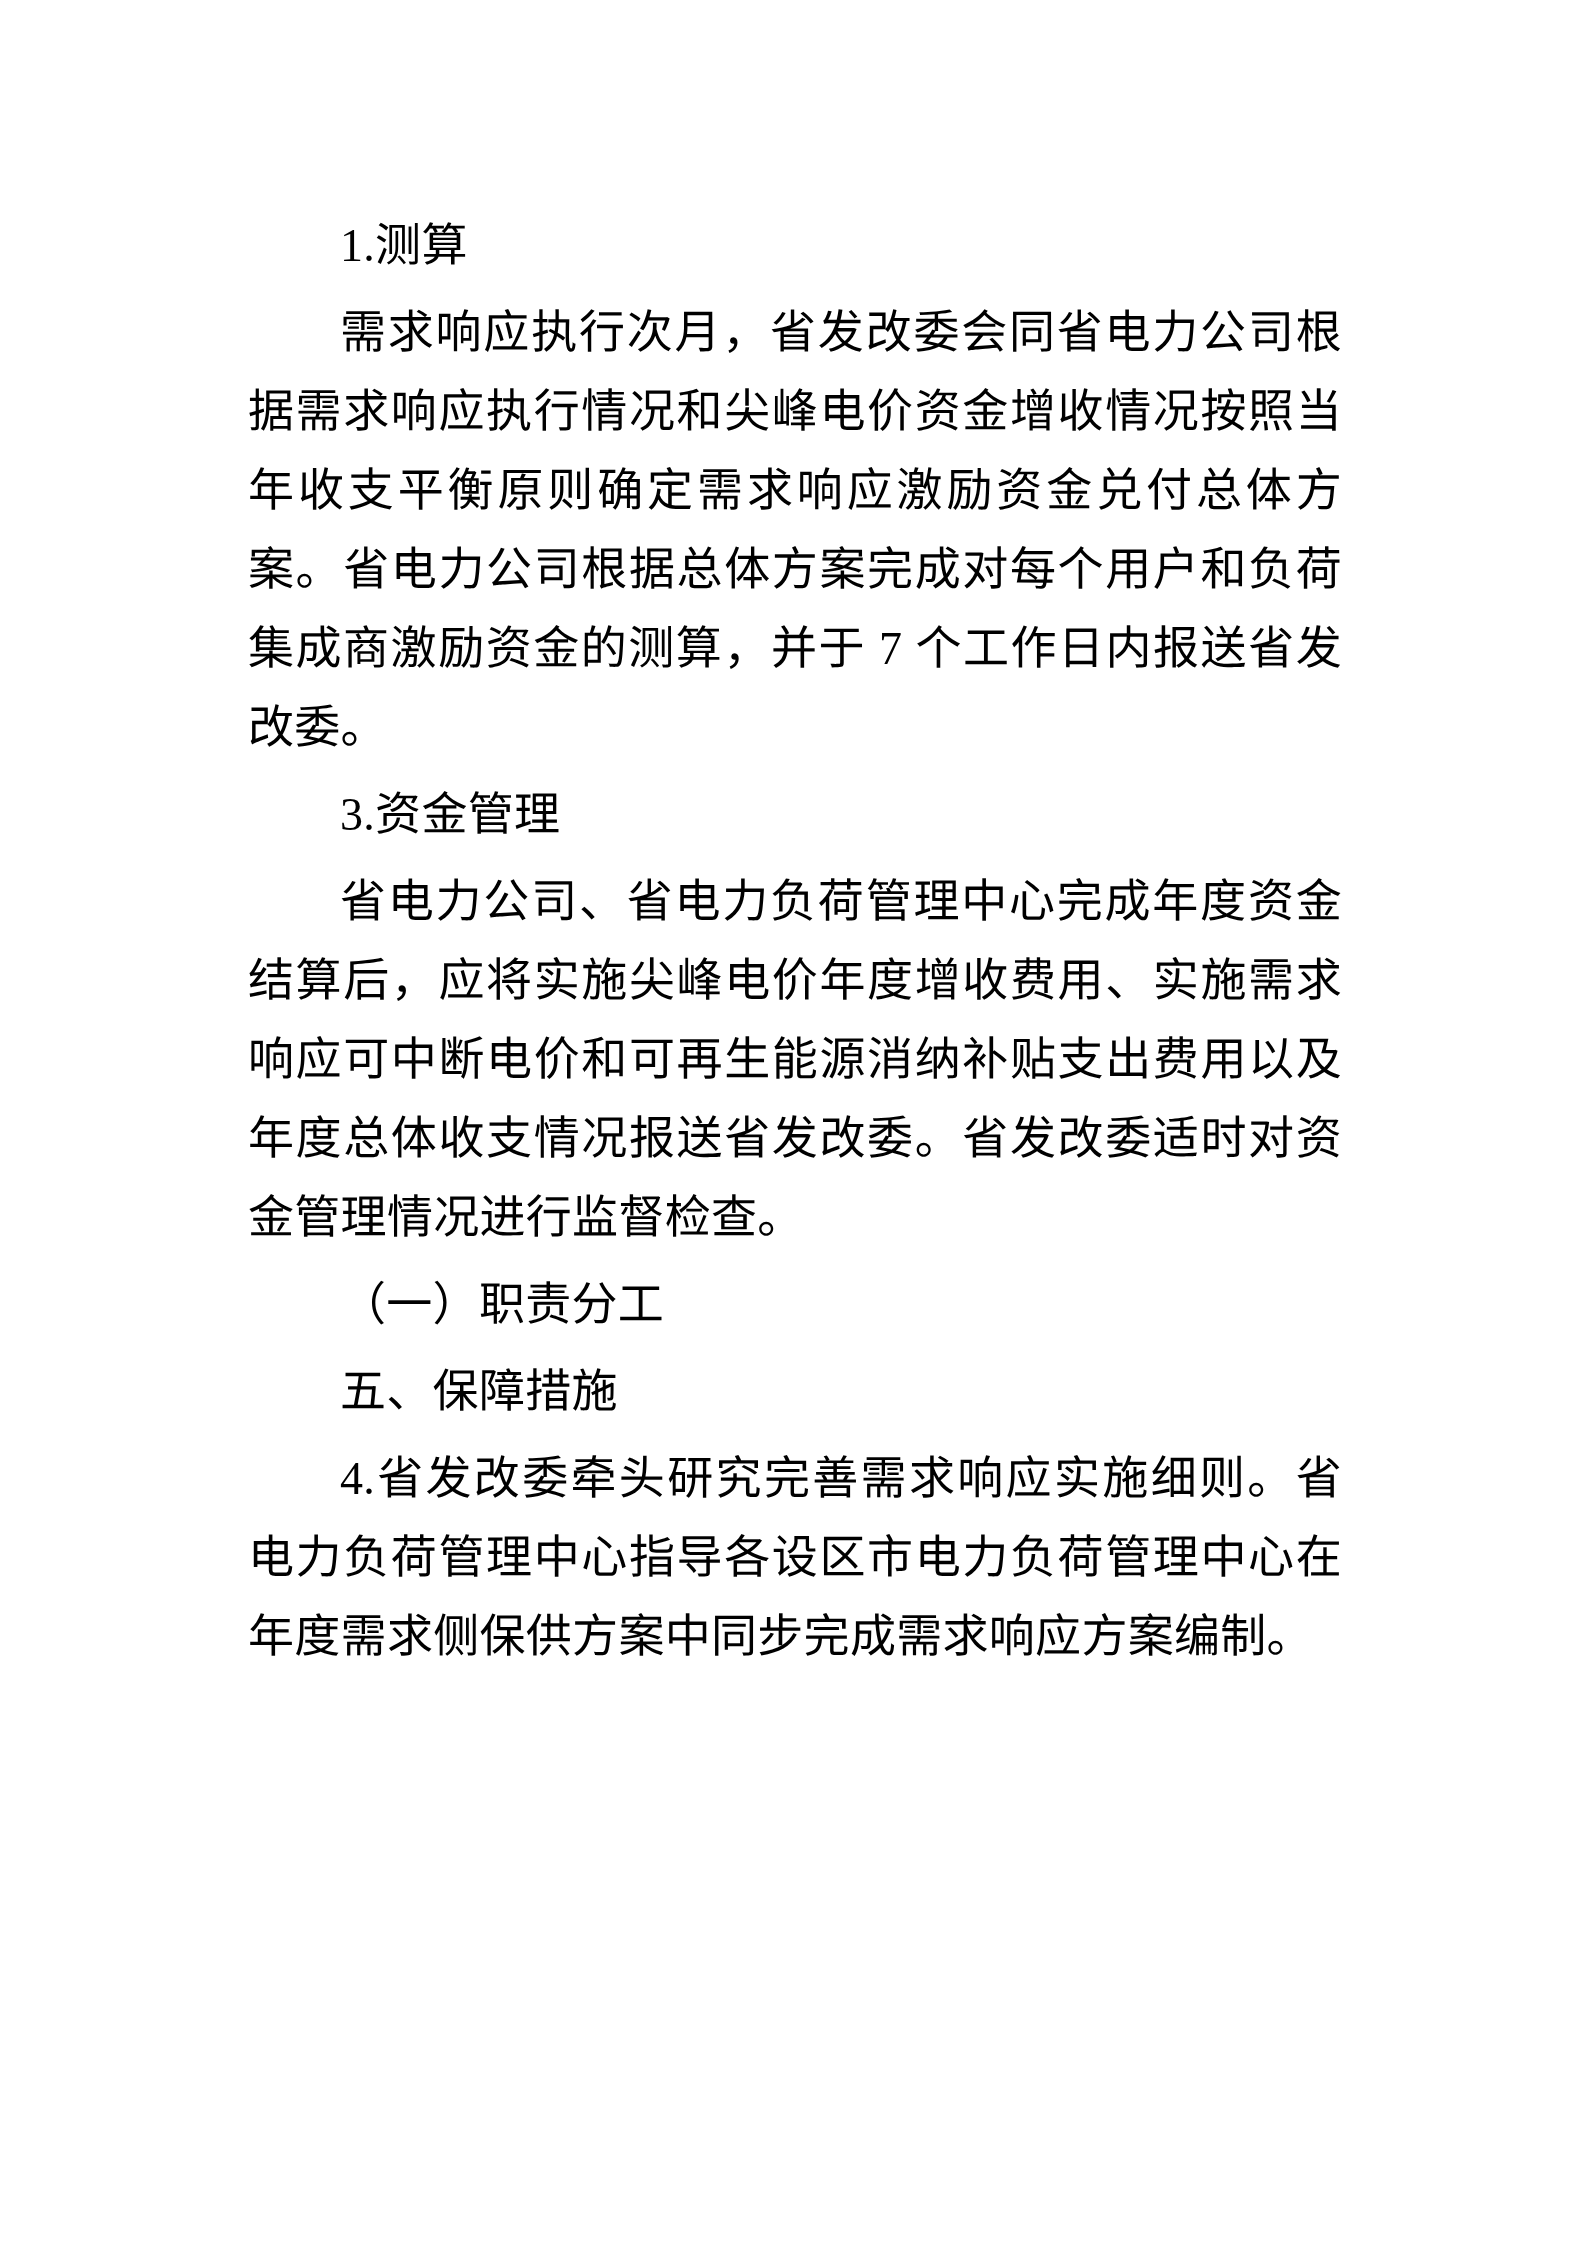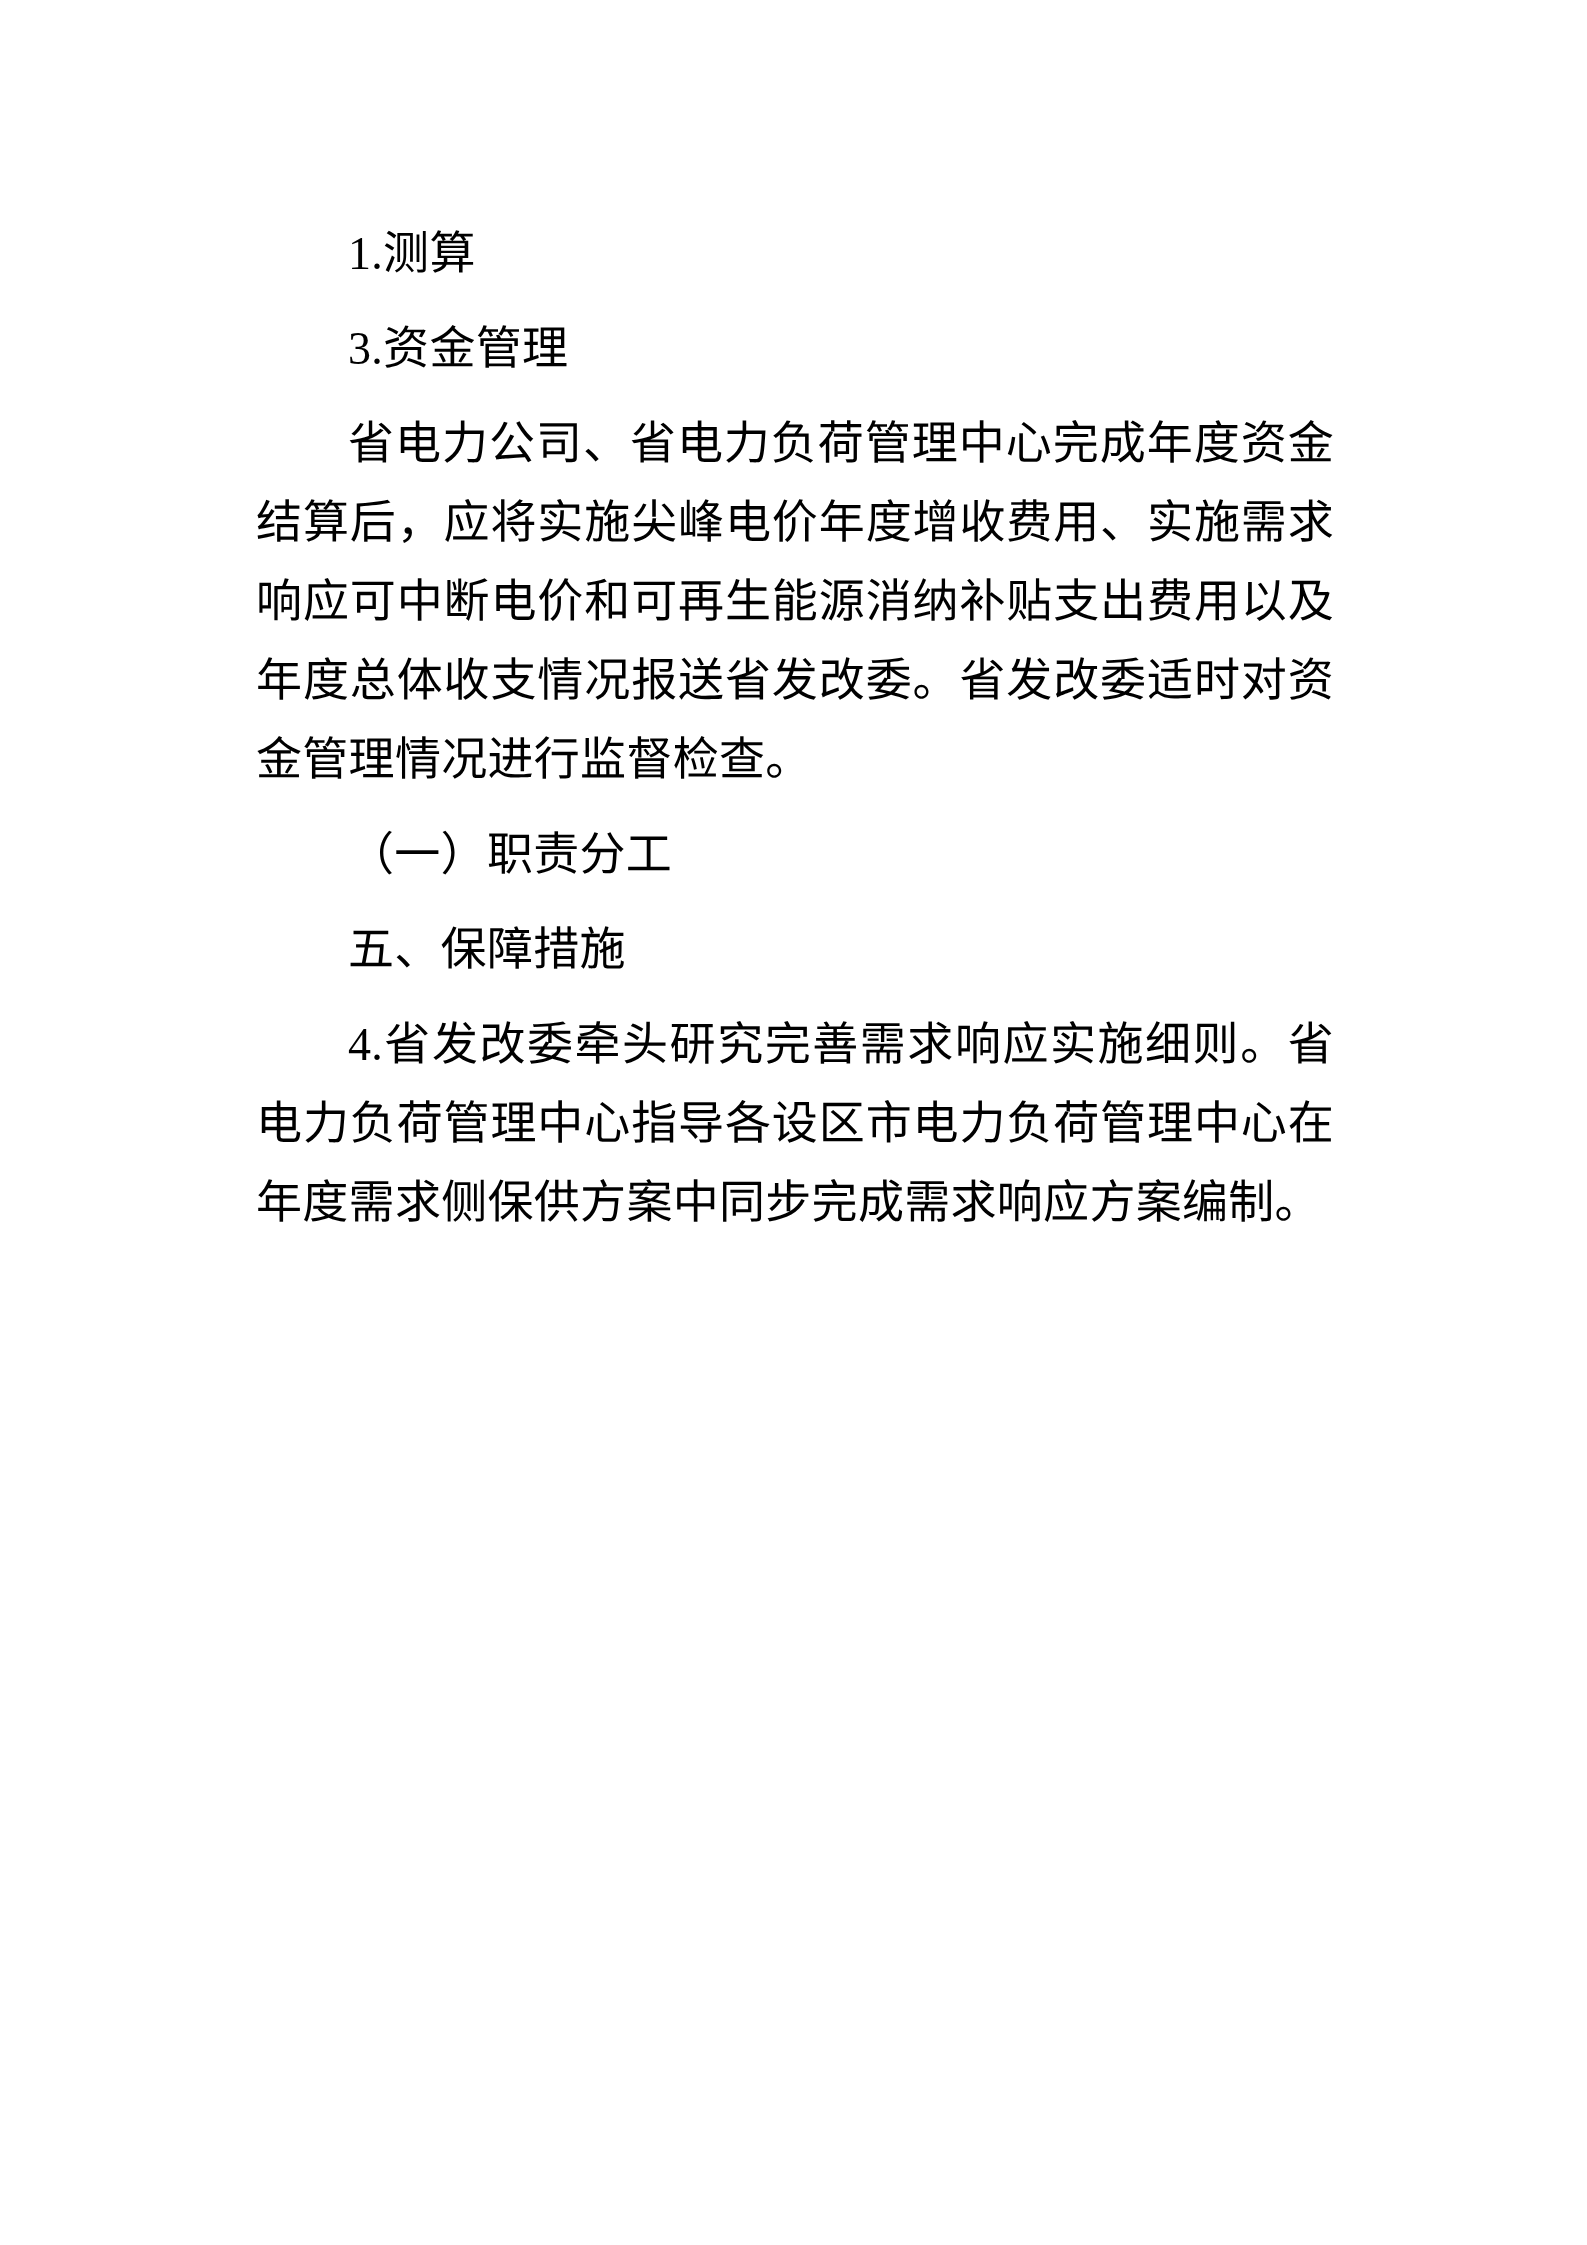--- a/index.html
+++ b/index.html
@@ -18,39 +18,40 @@
     width: 1587px;
     height: 2245px;
     background: #ffffff;
     padding: 198px 237px 0 240px;
     overflow: hidden;
   }
   .doc-body {
     width: 1110px;
   }
   .doc-body p {
-    margin: 16px;
+    margin: 8px;
     padding: 0;
     color: #000000;
     font-size: 46px;
     line-height: 79px;
     text-align: justify;
     text-indent: 2em;
     word-break: break-all;
     letter-spacing: 0.3px;
   }
   .doc-body p.heading {
     text-align: left;
   }
 </style>
 </head>
 <body>
 
 <div class="page">
   <div class="doc-body">
     <p class="heading">1.测算</p>
+    <p>需求响应执行次月，省发改委会同省电力公司根据需求响应执行情况和尖峰电价资金增收情况按照当年收支平衡原则确定需求响应激励资金兑付总体方案。省电力公司根据总体方案完成对每个用户和负荷集成商激励资金的测算，并于 7 个工作日内报送省发改委。</p>
     <p class="heading">3.资金管理</p>
     <p>省电力公司、省电力负荷管理中心完成年度资金结算后，应将实施尖峰电价年度增收费用、实施需求响应可中断电价和可再生能源消纳补贴支出费用以及年度总体收支情况报送省发改委。省发改委适时对资金管理情况进行监督检查。</p>
     <p class="heading">（一）职责分工</p>
     <p class="heading">五、保障措施</p>
     <p>4.省发改委牵头研究完善需求响应实施细则。省电力负荷管理中心指导各设区市电力负荷管理中心在年度需求侧保供方案中同步完成需求响应方案编制。</p>
   </div>
 </div>
 
 </body></html>

